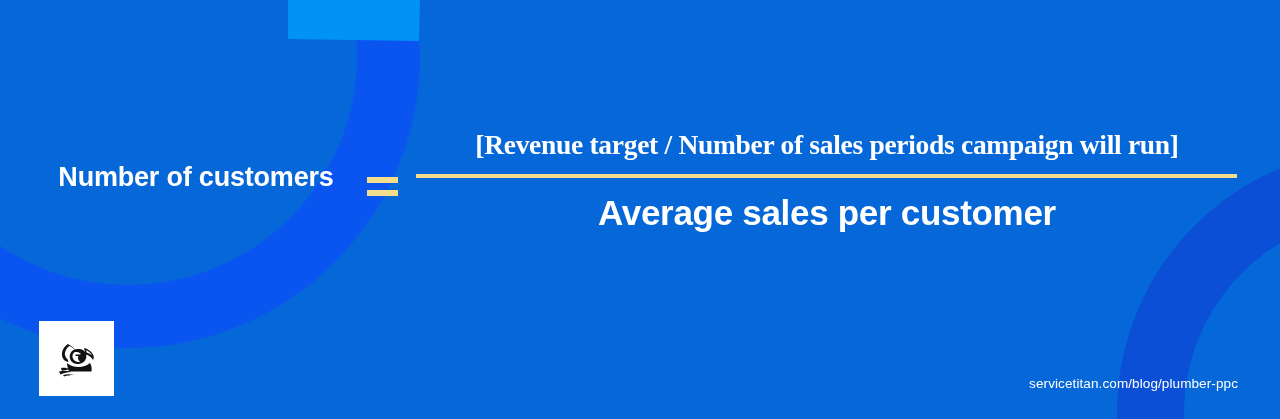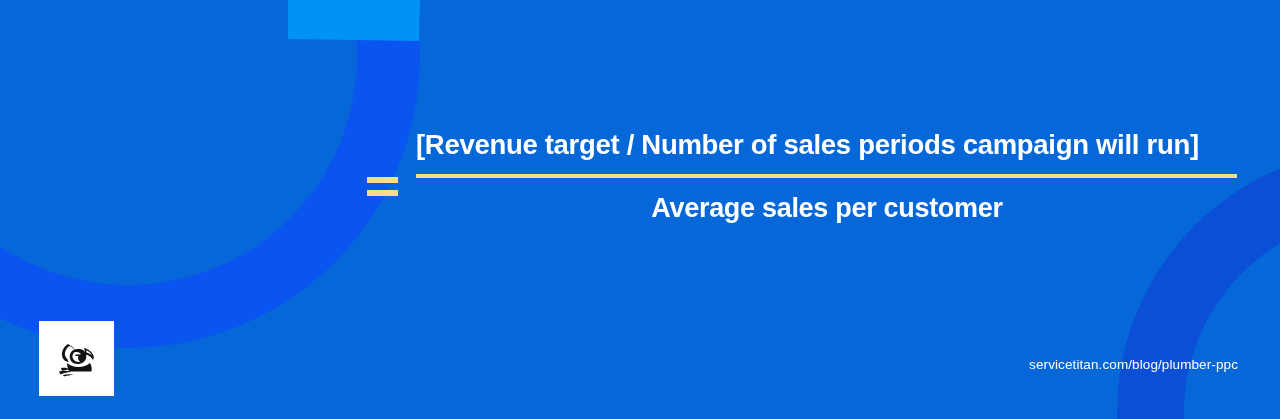--- a/index.html
+++ b/index.html
@@ -67,33 +67,35 @@
     position: absolute;
     left: 416px;
     top: 128px;
     width: 822px;
   }
   .numerator {
     color: #ffffff;
     font-size: 27.5px;
     font-weight: bold;
     line-height: 1.2;
+    text-align: center;
     letter-spacing: -0.3px;
     white-space: nowrap;
+    font-family: Liberation Serif, serif;
   }
   .frac-line {
     margin-top: 13px;
     width: 821px;
     height: 4px;
     background: #f2de8c;
   }
   .denominator {
     margin-top: 14px;
     color: #ffffff;
-    font-size: 27px;
+    font-size: 35px;
     font-weight: bold;
     line-height: 1.2;
     text-align: center;
     letter-spacing: -0.3px;
     white-space: nowrap;
   }
 
   
   .logo-box {
     position: absolute;
@@ -109,21 +111,21 @@
   .logo-mark {
     width: 46px;
     height: 40px;
     display: block;
   }
 
   
   .source-url {
     position: absolute;
     right: 42px;
-    top: 357px;
+    top: 376px;
     color: #ffffff;
     font-size: 13.5px;
     font-weight: normal;
     letter-spacing: 0.1px;
     white-space: nowrap;
   }
 </style>
 </head>
 <body>
 
@@ -158,21 +160,21 @@
                M 1382 215
                A 198 198 0 1 0 1382 611
                A 198 198 0 1 0 1382 215
                Z"></path>
     </g>
   </svg>
 
   <div class="formula-row">
 
     <div class="lhs">
-      <br>
+      <span>Number of customers</span><br>
     </div>
 
     <div class="equals" aria-label="equals">
       <span class="bar b1"></span>
       <span class="bar b2"></span>
     </div>
 
     <div class="rhs">
       <div class="numerator">[Revenue target / Number of sales periods campaign will run]</div>
       <div class="frac-line"></div>

